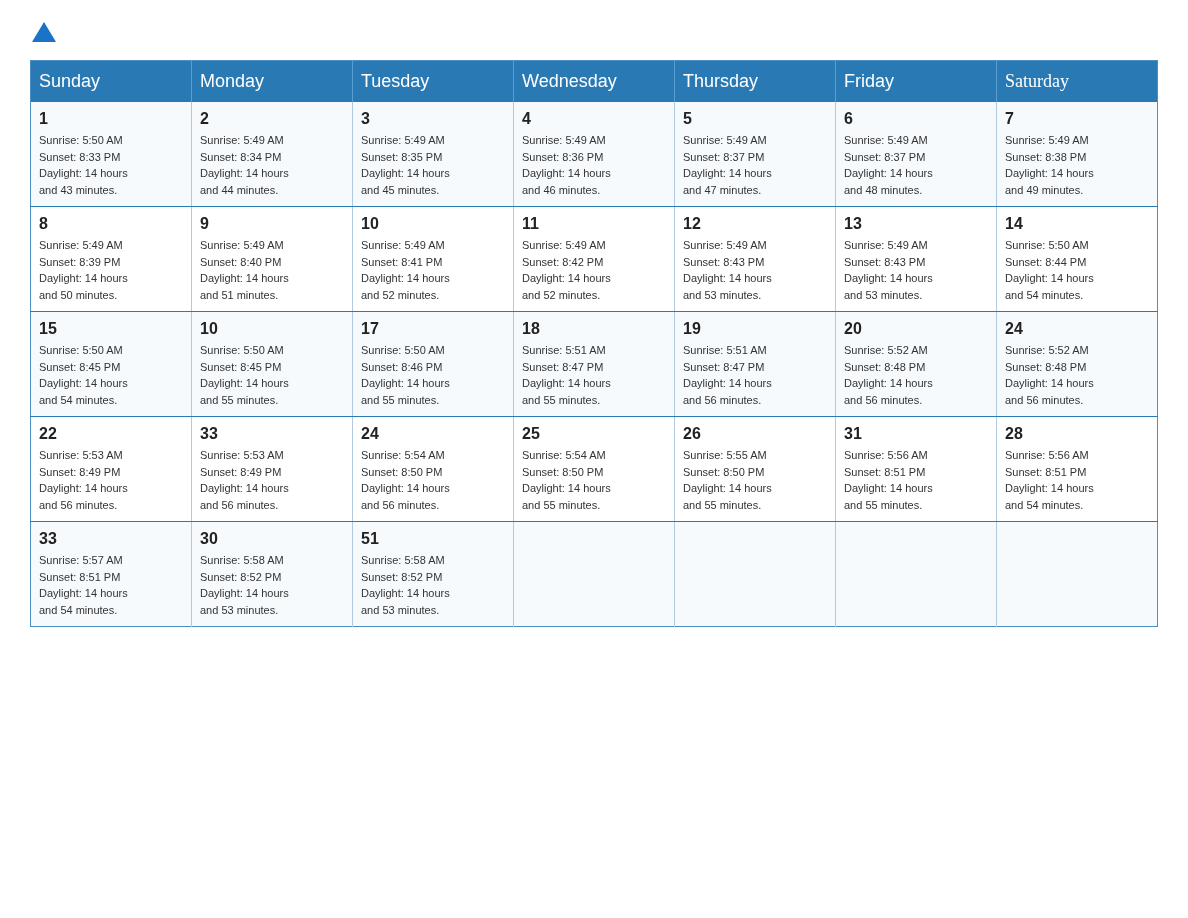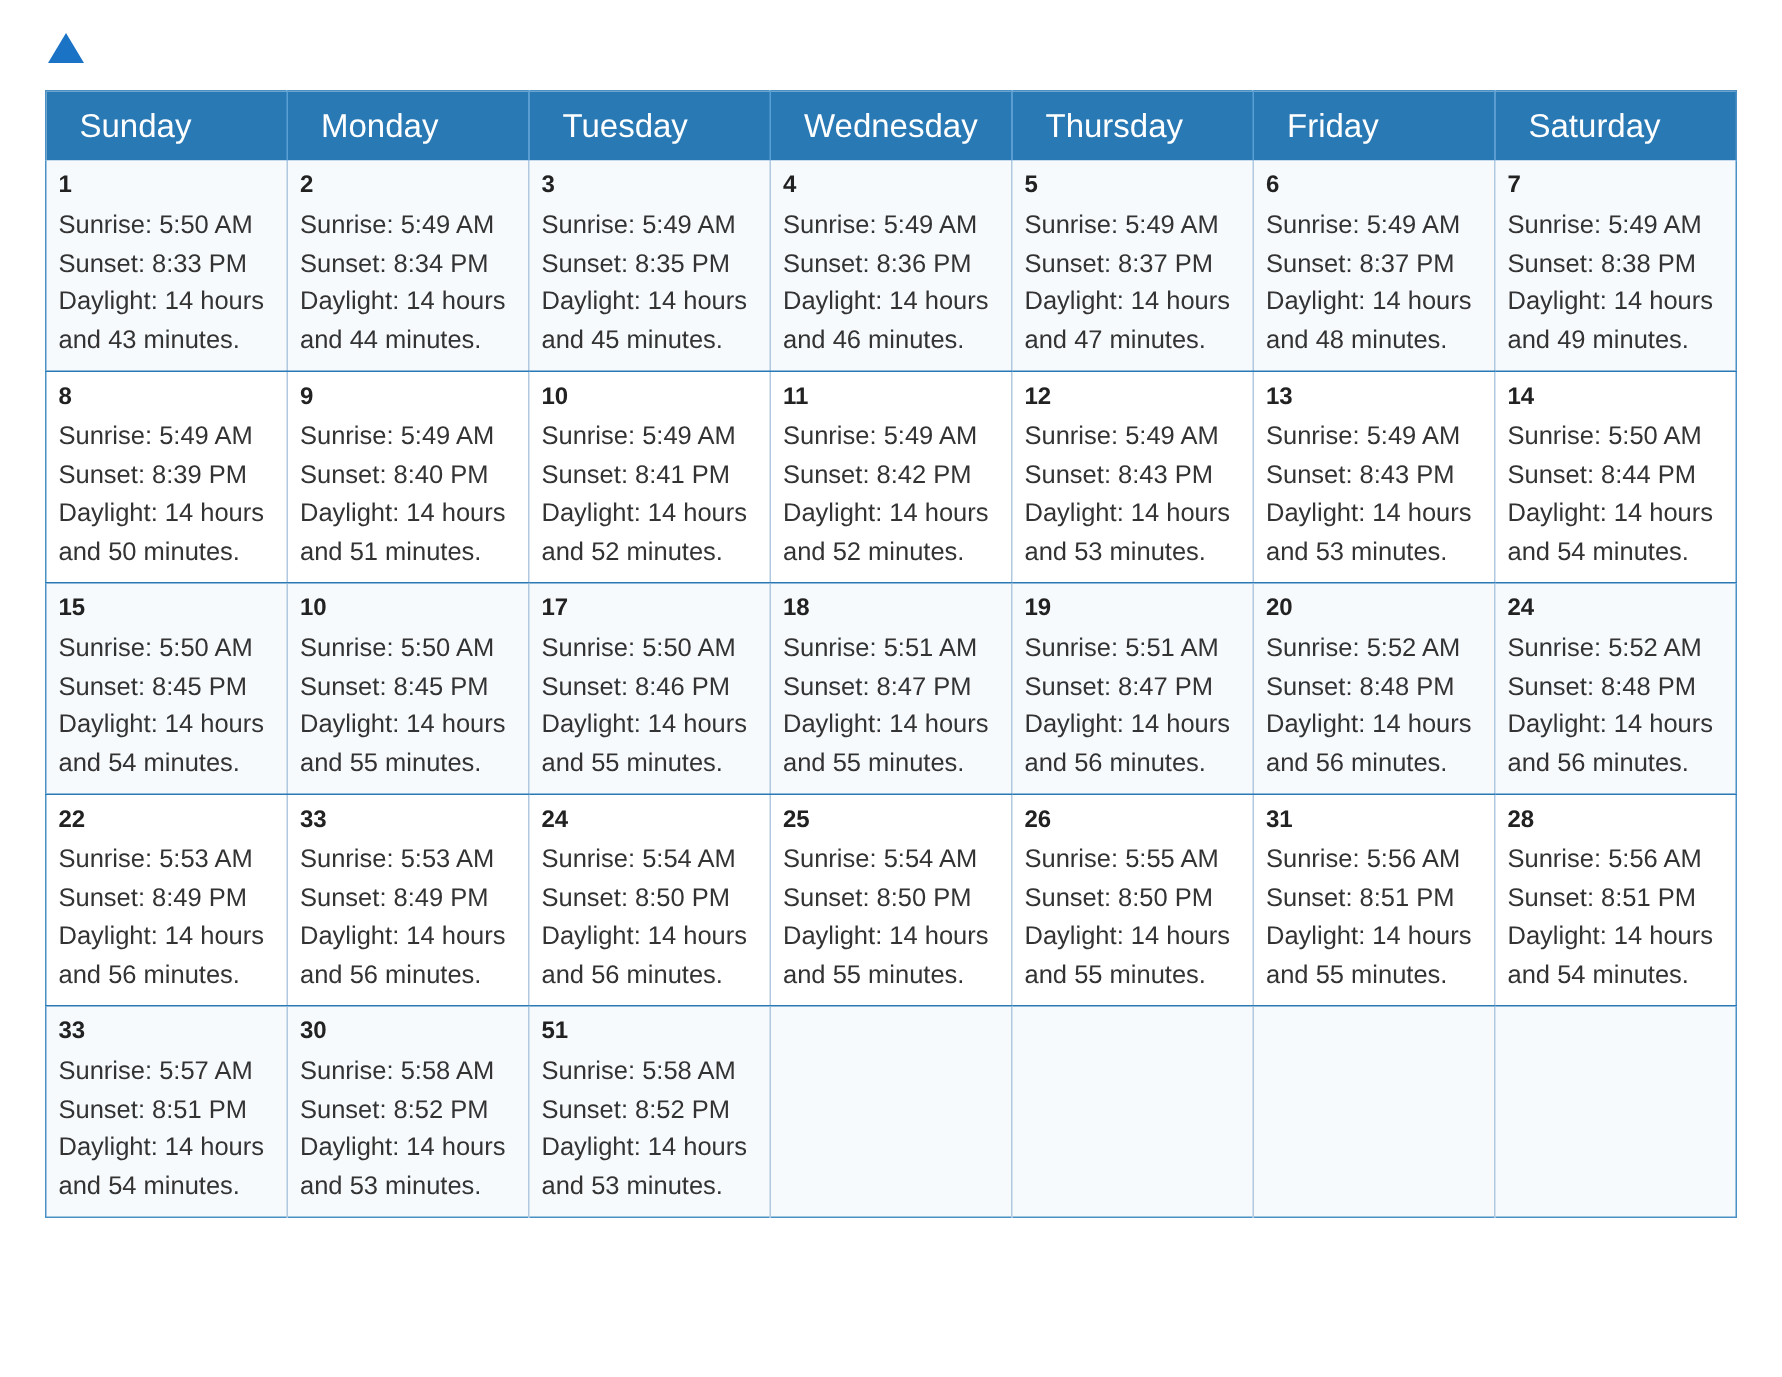--- a/index.html
+++ b/index.html
@@ -60,27 +60,27 @@
       color: #555;
     }
     .calendar {
       width: 100%;
       border-collapse: collapse;
       border: 1px solid #4a90c4;
     }
     .calendar th {
       background-color: #2979b5;
       color: white;
-      padding: 10px 22px;
+      padding: 10px 8px;
       text-align: left;
-      font-size: 22px;
+      font-size: 18px;
       font-weight: normal;
       border-right: 1px solid #5a9fd4;
     }
-    .calendar th:last-child { border-right: none; }
+    .calendar th:last-child { border-right: none; font-family: Liberation Serif, serif; }
     .calendar td {
       vertical-align: top;
       padding: 8px 8px;
       border-right: 1px solid #b0c8e0;
       border-bottom: 1px solid #2979b5;
       font-size: 13px;
       color: #222;
       width: 14.28%;
       min-height: 90px;
     }
@@ -88,21 +88,21 @@
     .calendar tr:last-child td { border-bottom: none; }
     .day-number {
       font-size: 16px;
       font-weight: bold;
       margin-bottom: 4px;
       display: block;
     }
     .day-info {
       line-height: 1.5;
       color: #333;
-      font-size: 17px;
+      font-size: 11px;
     }
     .empty-cell { background: #fff; }
     .calendar tbody tr:nth-child(odd) td { background-color: #f7fafd; }
     .calendar tbody tr:nth-child(even) td { background-color: #fff; }
   </style>
 </head>
 <body>
 
 <div class="header">
   <div class="logo">

